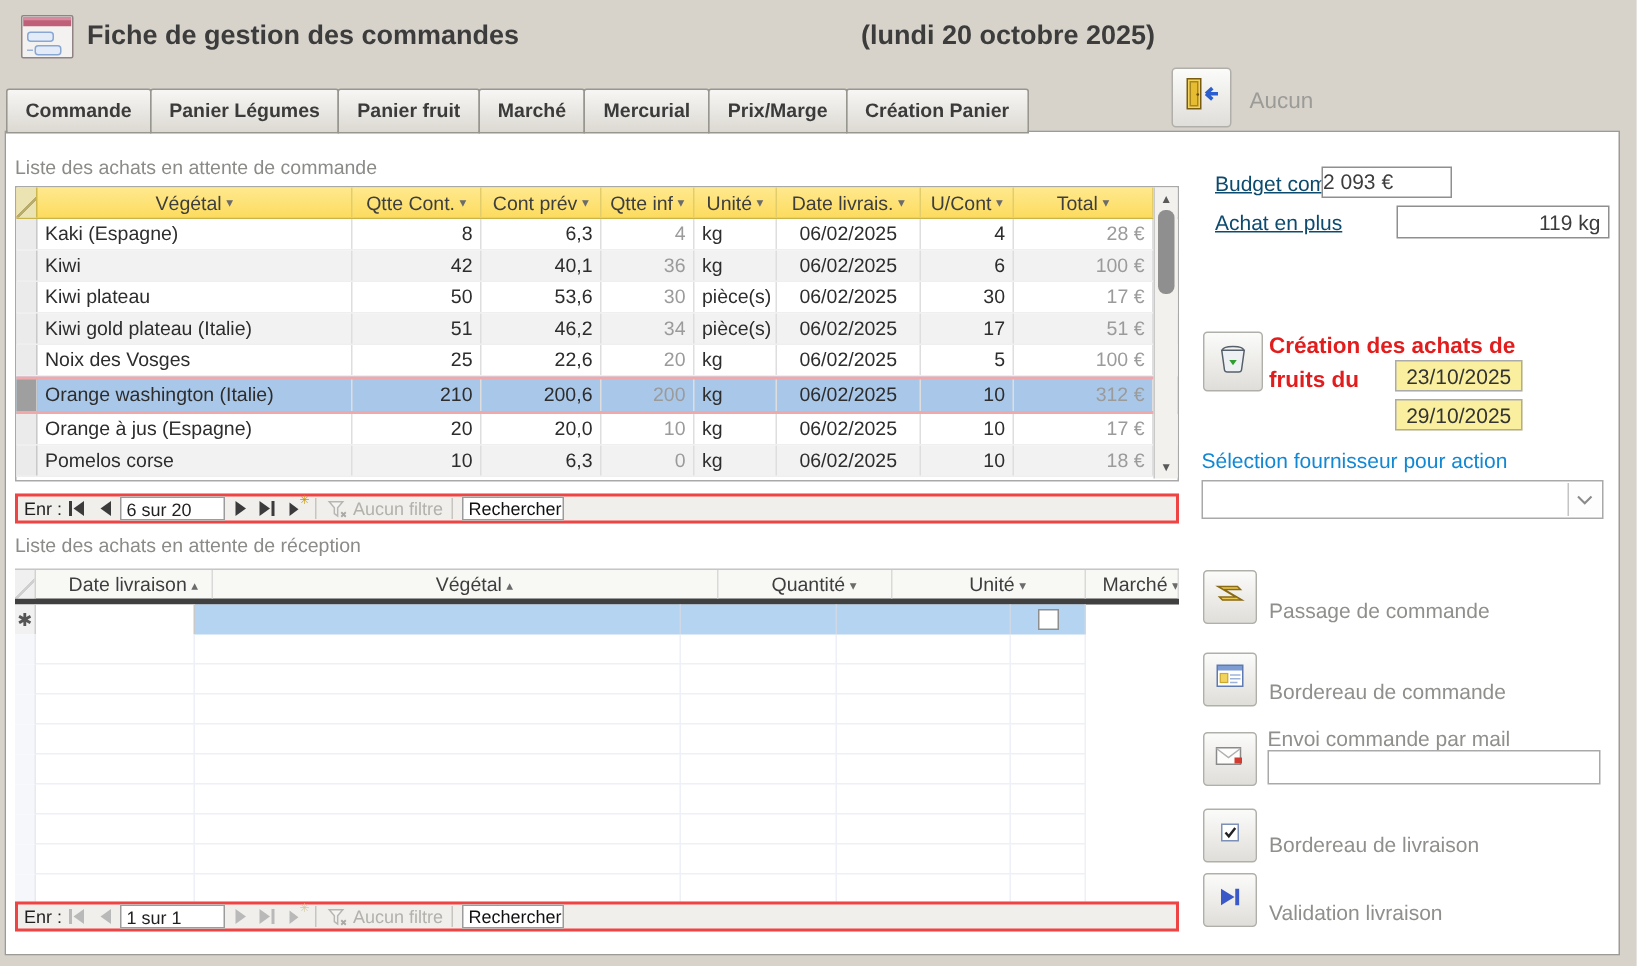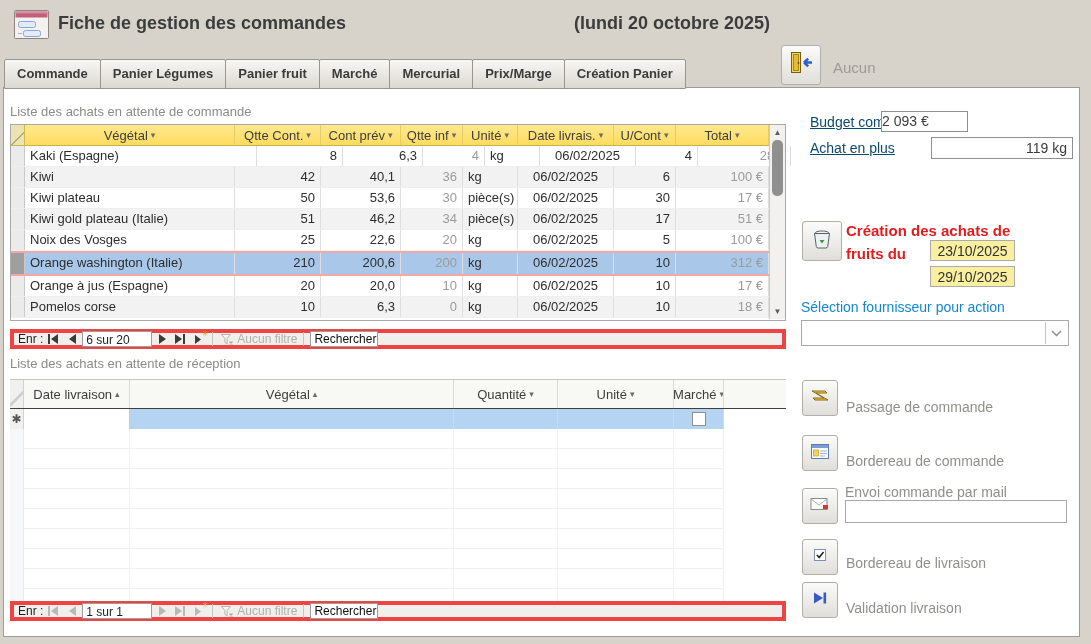--- a/index.html
+++ b/index.html
@@ -54,38 +54,38 @@
 
   .vscroll { position:absolute; top:0; right:0; width:16px; height:194px; background:#f2f1ee;
              border-left:1px solid #c9c9c9; box-sizing:border-box; }
   .vs-up,.vs-down { position:absolute; left:0; width:100%; height:13px; display:flex; align-items:center;
              justify-content:center; font-size:8px; color:#5a5a5a; }
   .vs-up{top:1px;} .vs-down{bottom:1px;}
   .vs-thumb { position:absolute; left:2px; width:11px; top:15px; height:56px; background:#8f8f8f; border-radius:5px; }
 
   
   .navbar { position:absolute; left:10px; width:776px; height:20px; background:#f0efeb;
-            border:4px solid #ef4444; box-sizing:border-box; display:flex; align-items:center;
+            border:2px solid #ef4444; box-sizing:border-box; display:flex; align-items:center;
             font-size:12px; color:#1f1f1f; gap:3px; padding-left:4px; }
   #nav1 { top:329px; } #nav2 { top:601px; }
   .nav-box { width:70px; height:16px; line-height:16px; background:#fff; border:1px solid #9c9c9c;
              padding-left:3px; box-sizing:border-box; }
   .nav-sep { width:1px; height:14px; background:#c6c5c0; margin:0 3px; }
   .nav-ic  { width:15px; height:13px; display:flex; align-items:center; justify-content:center; }
   .newrec  { position:relative; }
   .star    { position:absolute; right:-2px; top:-4px; font-style:normal; font-size:8px; color:#c79b00; }
   .star.dim{ color:#d6c9a0; }
   .filter-label { color:#b2b1ac; }
   .nav-search { width:68px; height:16px; border:1px solid #9c9c9c; font-size:12px; padding:0 0 0 3px;
                 font-family:inherit; background:#fff; color:#111; box-sizing:border-box; }
 
   
   .table2 { position:absolute; left:10px; top:379px; width:776px; }
-  .t2head { display:flex; height:30px; background:#f8f8f5; border-top:1px solid #c6c6c6;
-            border-bottom:1px solid #404040; box-sizing:border-box; font-size:13px; color:#3e3e3e; }
+  .t2head { display:flex; height:24px; background:#f8f8f5; border-top:1px solid #c6c6c6;
+            border-bottom:4px solid #404040; box-sizing:border-box; font-size:13px; color:#3e3e3e;justify-content:space-between; }
   .hsel2  { width:14px; flex-shrink:0; border-right:1px solid #d2d2d2; box-sizing:border-box;
             background:linear-gradient(135deg,#f0f0f0 58%,#cfcfcf 58%,#cfcfcf 66%,#f0f0f0 66%); }
   .h2cell { display:flex; align-items:center; justify-content:center; gap:3px; border-right:1px solid #d9d9d9;
             box-sizing:border-box; overflow:hidden; white-space:nowrap; flex-shrink:0; }
   .newrow { display:flex; height:20px; box-sizing:border-box; }
   .nsel   { width:14px; flex-shrink:0; background:#f1f1f1; border-right:1px solid #cfcfcf; text-align:center;
             line-height:20px; font-size:12px; color:#555; box-sizing:border-box; }
   .ncell  { box-sizing:border-box; border-right:1px solid #cfd8e4; background:#b4d4f1; flex-shrink:0; }
   .ncell.white { background:#fff; border-right:1px solid #c9c9c9; }
   .cb { width:12px; height:12px; background:#fff; border:1px solid #8e8e8e; margin:3px auto 0 auto; }
@@ -206,21 +206,21 @@
           <span class="arr">▾</span>
         </div>
         <div class="hcell" style="width: 93px;">
           <span>Total</span>
           <span class="arr">▾</span>
         </div>
       </div>
     <div id="t1body">
         <div class="trow">
           <div class="rsel"></div>
-          <div class="tcell c-left" style="width: 232px;">Kaki (Espagne)</div>
+          <div class="tcell c-left" style="width: 210px;">Kaki (Espagne)</div>
           <div class="tcell c-right" style="width: 86px;">8</div>
           <div class="tcell c-right" style="width: 80px;">6,3</div>
           <div class="tcell c-right gray" style="width: 62px;">4</div>
           <div class="tcell c-left" style="width: 55px;">kg</div>
           <div class="tcell c-center" style="width: 96px;">06/02/2025</div>
           <div class="tcell c-right" style="width: 62px;">4</div>
           <div class="tcell c-right gray" style="width: 93px;">28 €</div>
         </div>
         <div class="trow alt">
           <div class="rsel"></div>

